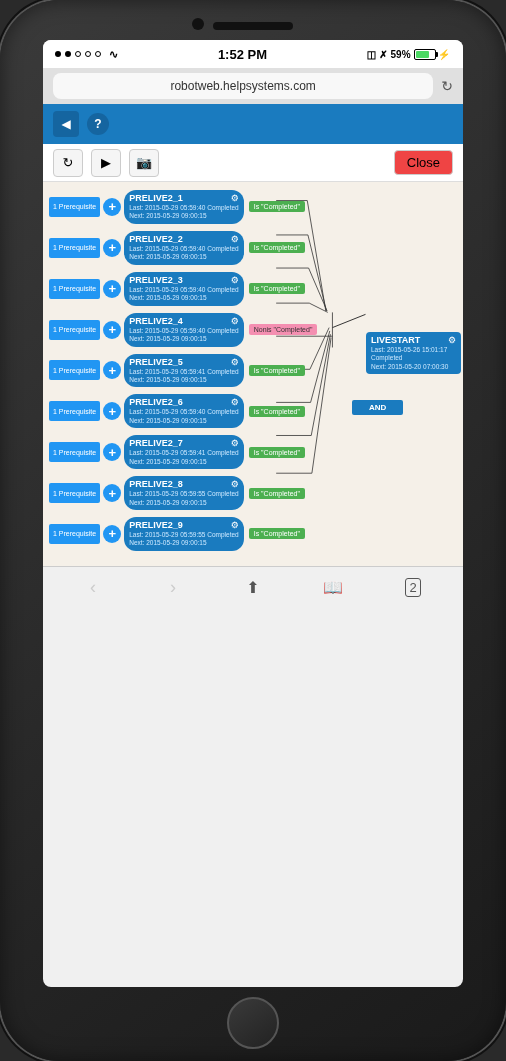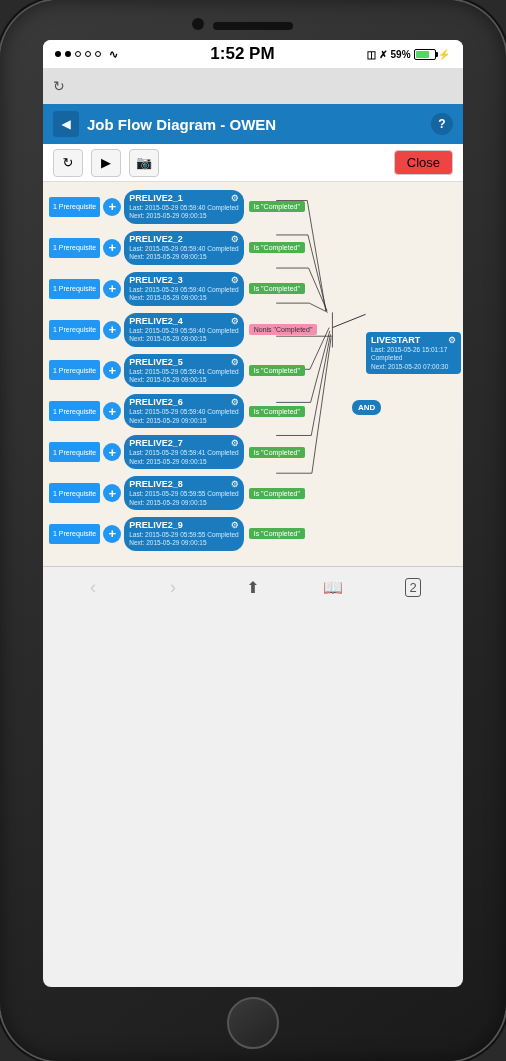--- a/index.html
+++ b/index.html
@@ -71,21 +71,21 @@
       align-items: center;
       justify-content: space-between;
       padding: 0 12px;
       font-size: 11px;
       font-weight: 600;
     }
 
     .status-left { display: flex; align-items: center; gap: 4px; }
     .status-dot { width: 6px; height: 6px; border-radius: 50%; background: #000; }
     .status-dot.empty { background: transparent; border: 1.5px solid #000; }
-    .status-center { font-size: 17px; font-weight: 600; }
+    .status-center { font-size: 13px; font-weight: 600; }
     .status-right { display: flex; align-items: center; gap: 3px; font-size: 10px; }
     .battery-icon {
       width: 22px; height: 11px; border: 1.5px solid #000; border-radius: 2px;
       position: relative; display: inline-flex; align-items: center; padding: 1px;
     }
     .battery-fill { height: 100%; width: 73%; background: #4cd964; border-radius: 1px; }
     .battery-tip {
       width: 2px; height: 5px; background: #000; border-radius: 0 1px 1px 0;
       position: absolute; right: -3px;
     }
@@ -262,22 +262,22 @@
     .condition-tag.pink {
       background: #f48fb1;
       color: #333;
     }
 
     .and-badge {
       background: #1a7bbf;
       color: white;
       font-size: 8px;
       font-weight: bold;
-      padding: 3px 6px;
-      border-radius: 7px;
+      padding: 3px 17px;
+      border-radius: 2px;
       margin: 0 4px;
       flex-shrink: 0;
     }
 
     
     .livestart-node {
       position: absolute;
       right: 2px;
       top: 150px;
       background: #1a7bbf;
@@ -338,28 +338,30 @@
         <span>59%</span>
         <div class="battery-icon">
           <div class="battery-fill"></div>
           <div class="battery-tip"></div>
         </div>
         <span style="font-size:10px;">⚡</span>
       </div>
     </div>
 
     <div class="url-bar">
+      <div class="url-input">
+        <span>robotweb.helpsystems.com</span>
+      </div>
       <span class="url-refresh">↻</span>
     </div>
 
     <div class="app-header">
       <div class="back-btn">
         <span>◀</span>
       </div>
-      <span class="app-title">Job Flow Diagram - OWEN</span>
       <div class="help-btn">
         <span>?</span>
       </div>
     </div>
 
     <div class="toolbar">
       <div class="toolbar-btn">
         <span>↻</span>
       </div>
       <div class="toolbar-btn">

